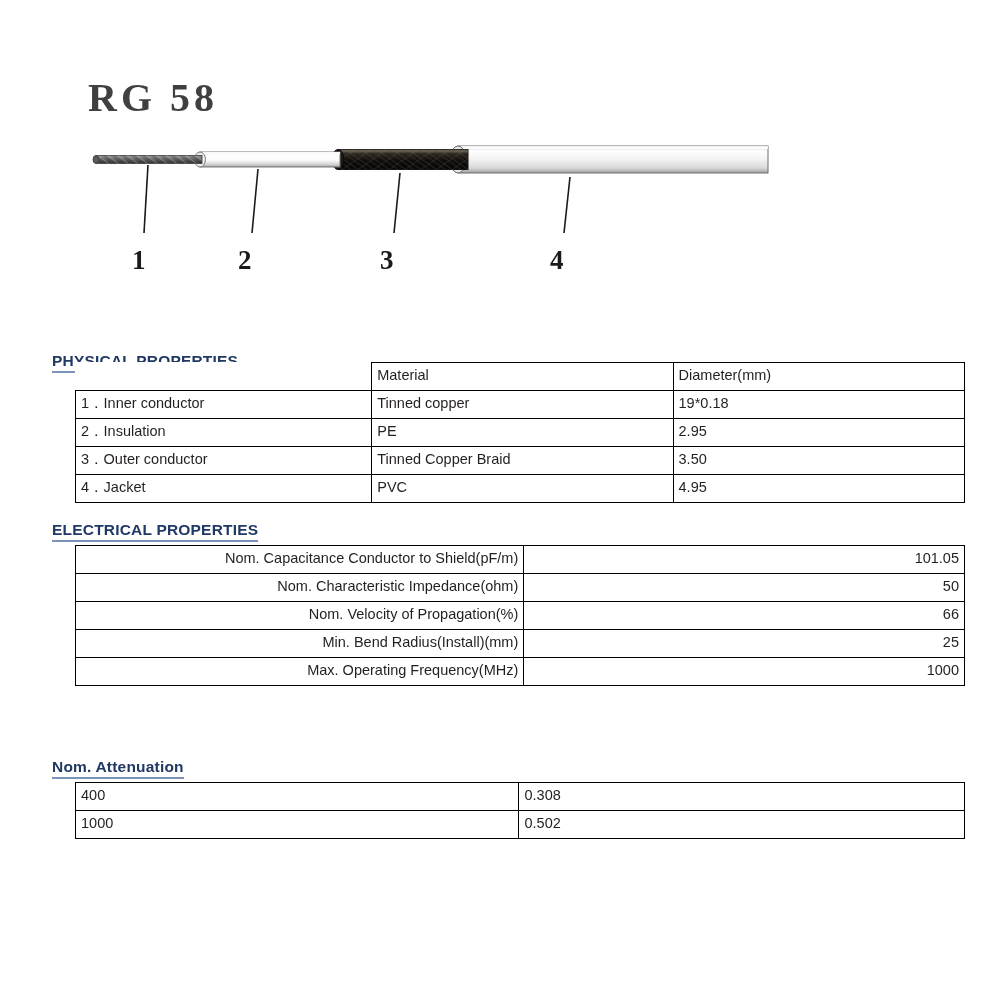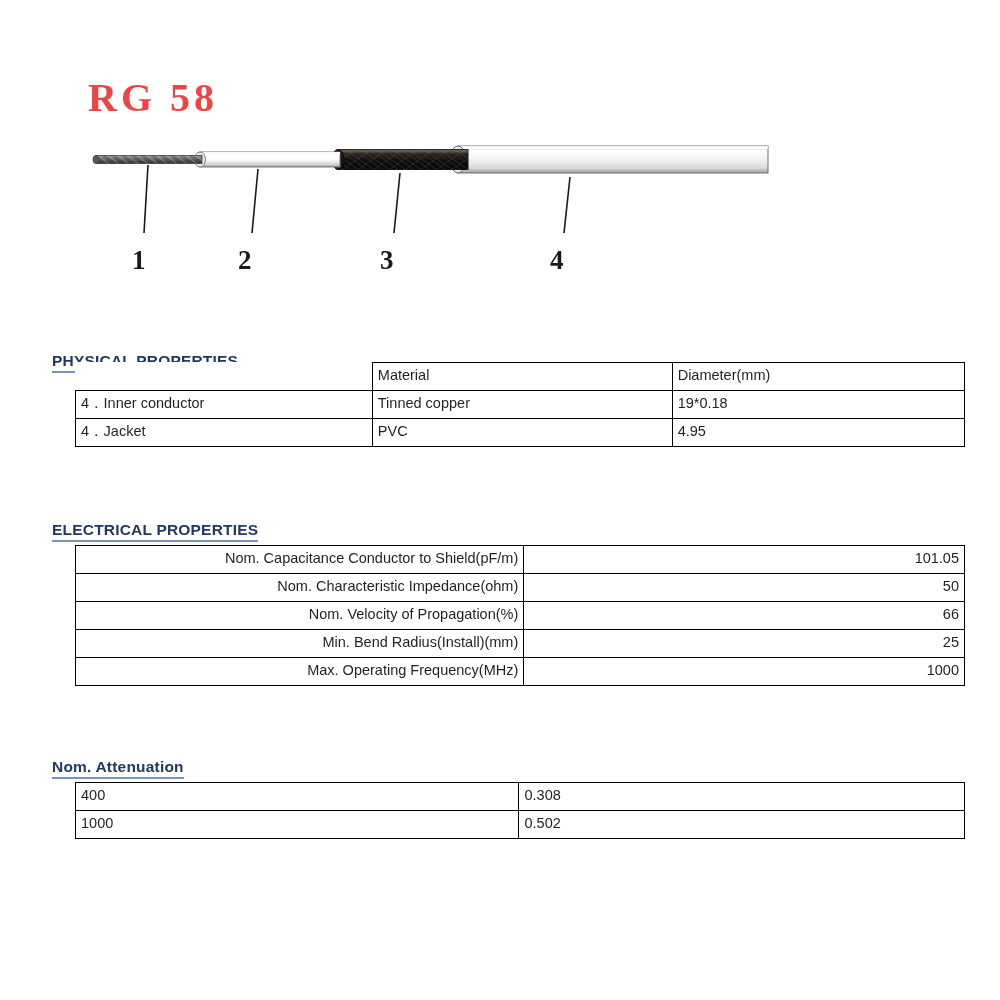--- a/index.html
+++ b/index.html
@@ -18,21 +18,21 @@
 
   
   .title {
     position: absolute;
     left: 88px;
     top: 74px;
     font-family: "Liberation Serif", serif;
     font-size: 40px;
     font-weight: bold;
     letter-spacing: 4px;
-    color: #ef4444;
+    color: #404040;
   }
 
   
   .diagram {
     position: absolute;
     left: 60px;
     top: 125px;
     width: 760px;
     height: 170px;
   }
@@ -192,23 +192,33 @@
 <div class="sec-header" id="hdr-physical">PHYSICAL PROPERTIES</div>
 
 <table id="tbl-physical">
   <tbody>
     <tr class="head">
       <td class="c0"></td>
       <td class="c1">Material</td>
       <td class="c2">Diameter(mm)</td>
     </tr>
     <tr>
-      <td class="c0">4．Inner conductor</td>
+      <td class="c0">1．Inner conductor</td>
       <td class="c1">Tinned copper</td>
       <td class="c2">19*0.18</td>
+    </tr>
+    <tr>
+      <td class="c0">2．Insulation</td>
+      <td class="c1">PE</td>
+      <td class="c2">2.95</td>
+    </tr>
+    <tr>
+      <td class="c0">3．Outer conductor</td>
+      <td class="c1">Tinned Copper Braid</td>
+      <td class="c2">3.50</td>
     </tr>
     <tr>
       <td class="c0">4．Jacket</td>
       <td class="c1">PVC</td>
       <td class="c2">4.95</td>
     </tr>
   </tbody>
 </table>
 
 <div class="sec-header" id="hdr-electrical">ELECTRICAL PROPERTIES</div>

